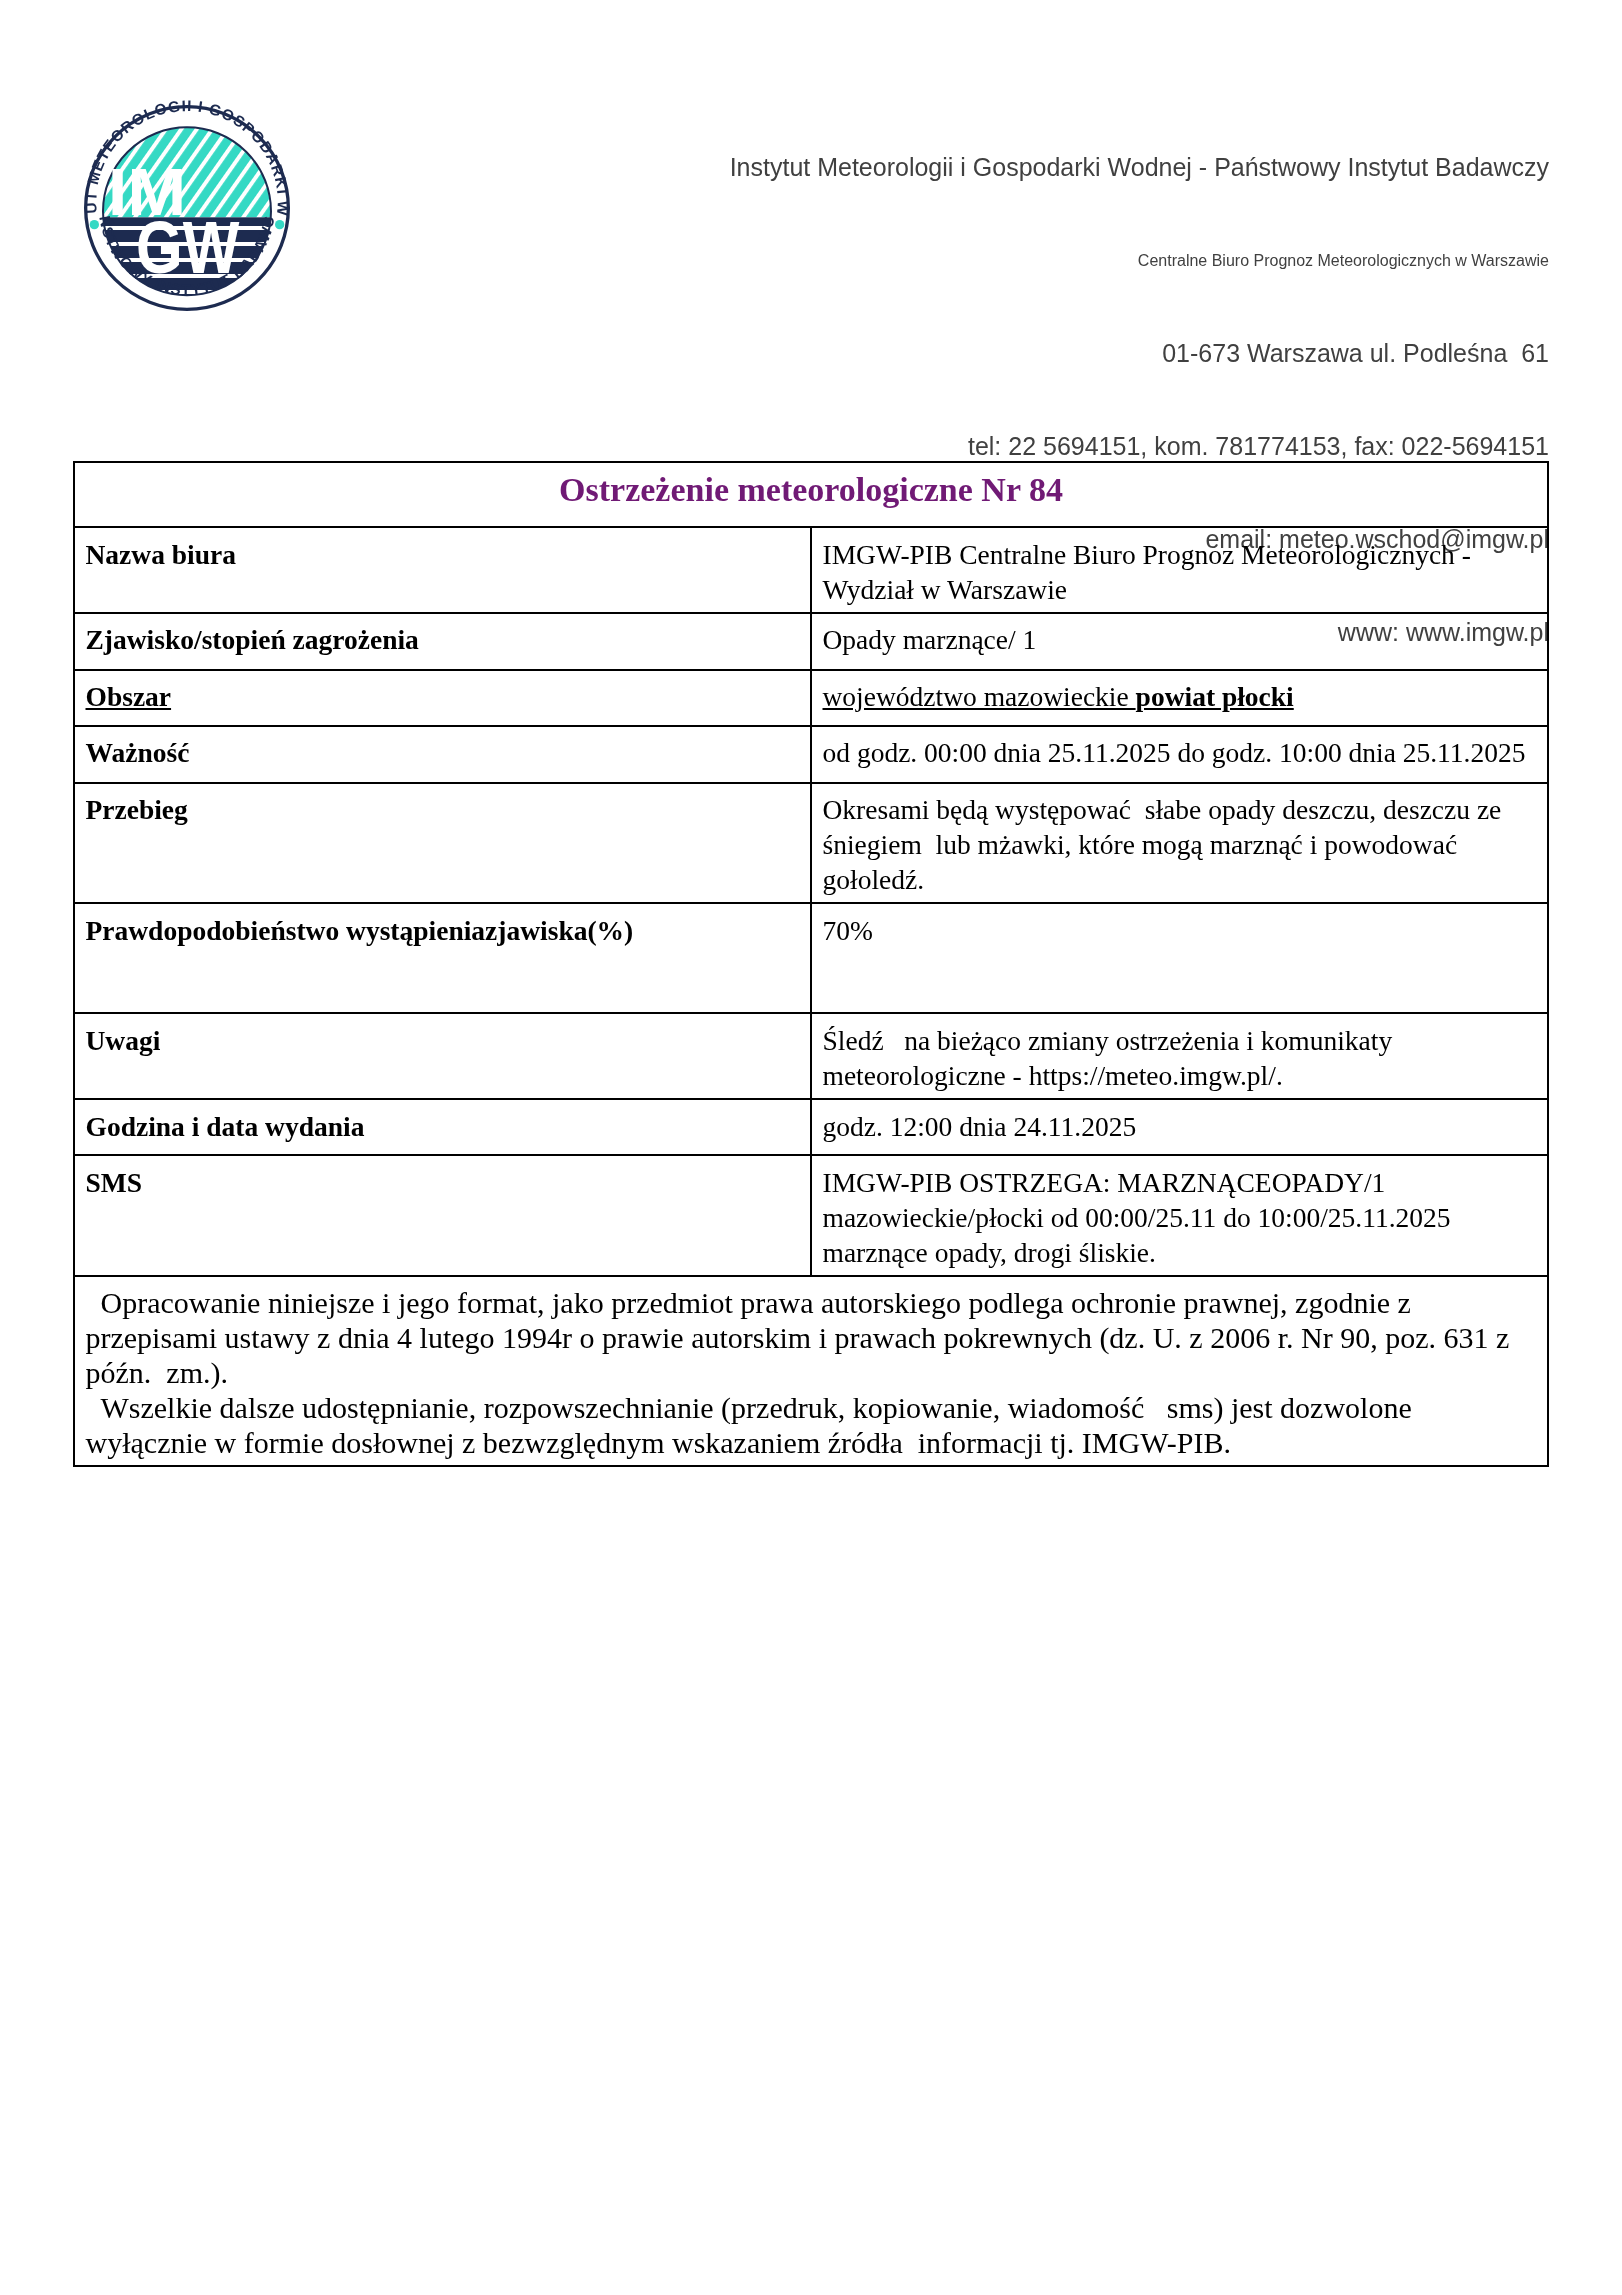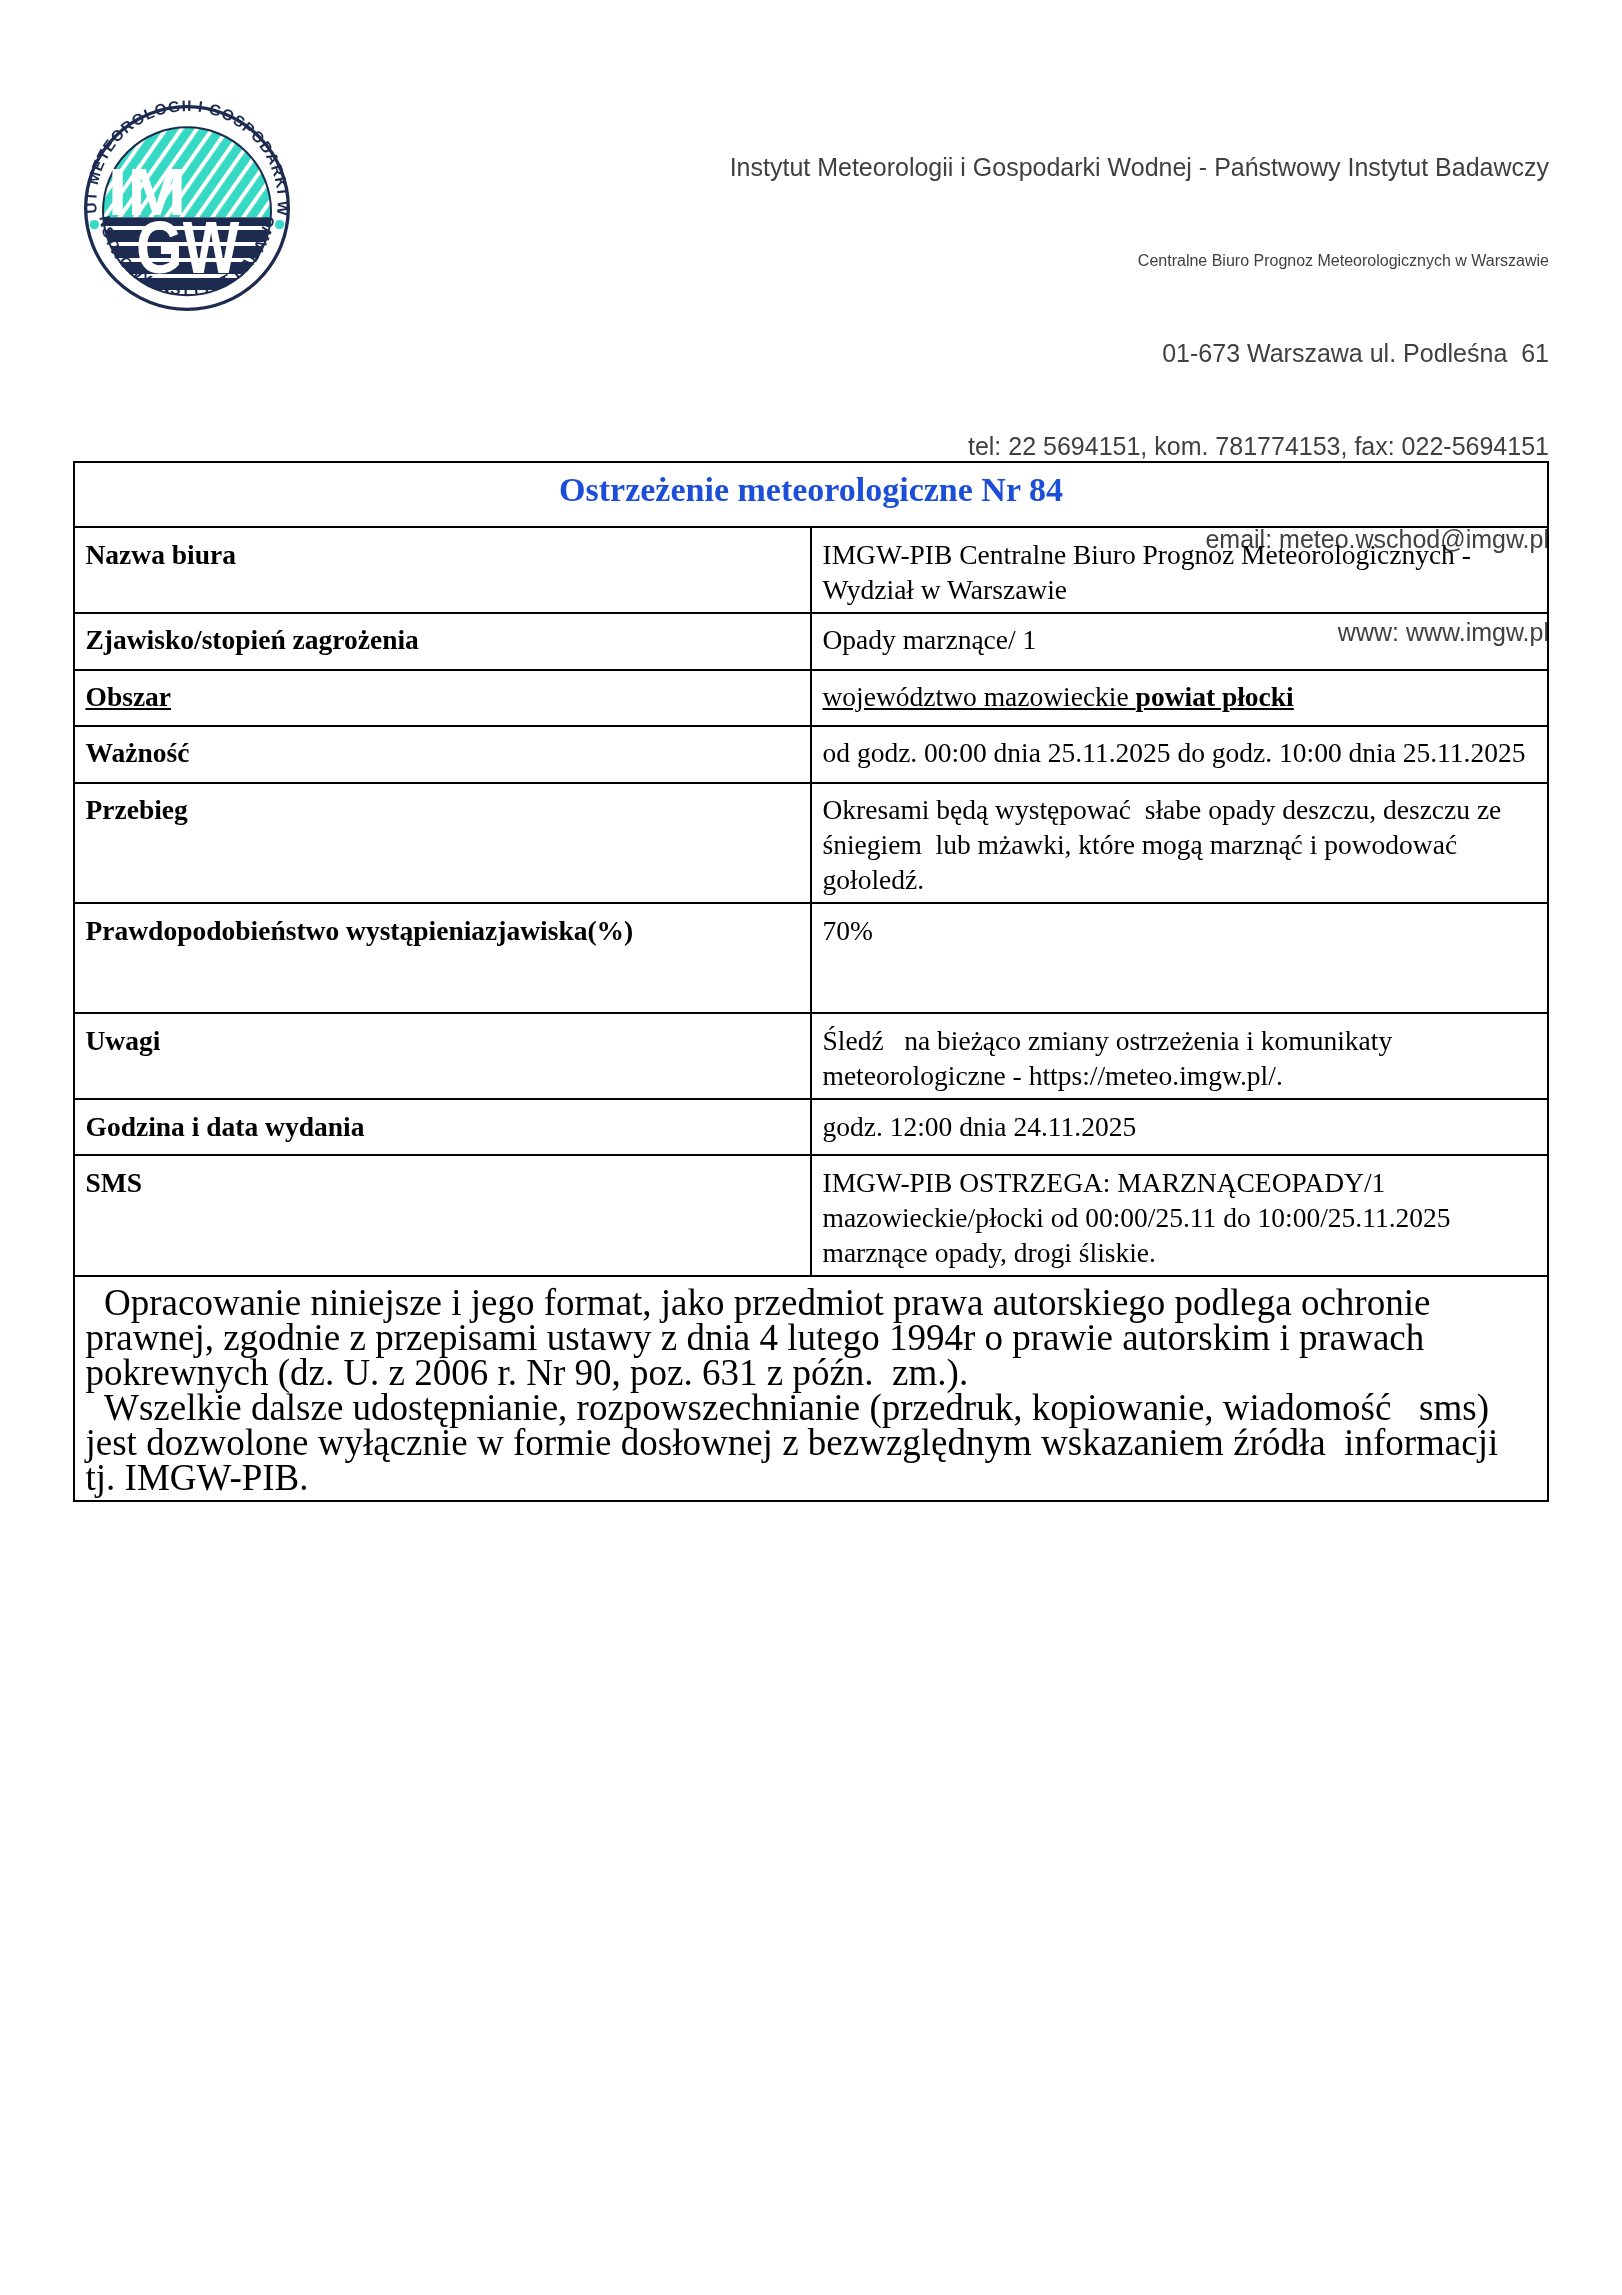--- a/index.html
+++ b/index.html
@@ -62,21 +62,21 @@
   tr.r-obszar  { height: 56px; text-decoration: underline; }
   tr.r-wazn    { height: 57px; }
   tr.r-przeb   { height: 88px; }
   tr.r-prawd   { height: 110px; }
   tr.r-uwagi   { height: 55px; }
   tr.r-godz    { height: 56px; }
   tr.r-sms     { height: 86px; }
   tr.r-footer  { height: 155px; }
 
   td.footer-cell {
-    font-size: 37px;
+    font-size: 30px;
     line-height: 35px;
     padding: 6.5px 9.2px 5.2px 9.2px;
   }
   .footer-par { white-space: pre-wrap; }
 </style>
 </head>
 <body>
 
 <div class="logo-wrap">
   <svg width="220" height="220" viewBox="0 0 330 330">
@@ -124,21 +124,21 @@
   <div class="hdr-bold">Centralne Biuro Prognoz Meteorologicznych w Warszawie</div>
   <div>01-673 Warszawa ul. Podleśna  61</div>
   <div>tel: 22 5694151, kom. 781774153, fax: 022-5694151</div>
   <div>email: meteo.wschod@imgw.pl</div>
   <div>www: www.imgw.pl</div>
 </div>
 
 <table class="warning">
   <tbody>
     <tr class="r-title">
-      <td class="title-cell" colspan="2" style="color:#1d4ed8">Ostrzeżenie meteorologiczne Nr 84</td>
+      <td class="title-cell" colspan="2" style="color:#701a75">Ostrzeżenie meteorologiczne Nr 84</td>
     </tr>
 
     <tr class="r-nazwa">
       <td class="label-cell">Nazwa biura</td>
       <td class="value-cell">IMGW-PIB Centralne Biuro Prognoz Meteorologicznych - Wydział w Warszawie</td>
     </tr>
 
     <tr class="r-zjaw">
       <td class="label-cell">Zjawisko/stopień zagrożenia</td>
       <td class="value-cell">Opady marznące/ 1</td>

